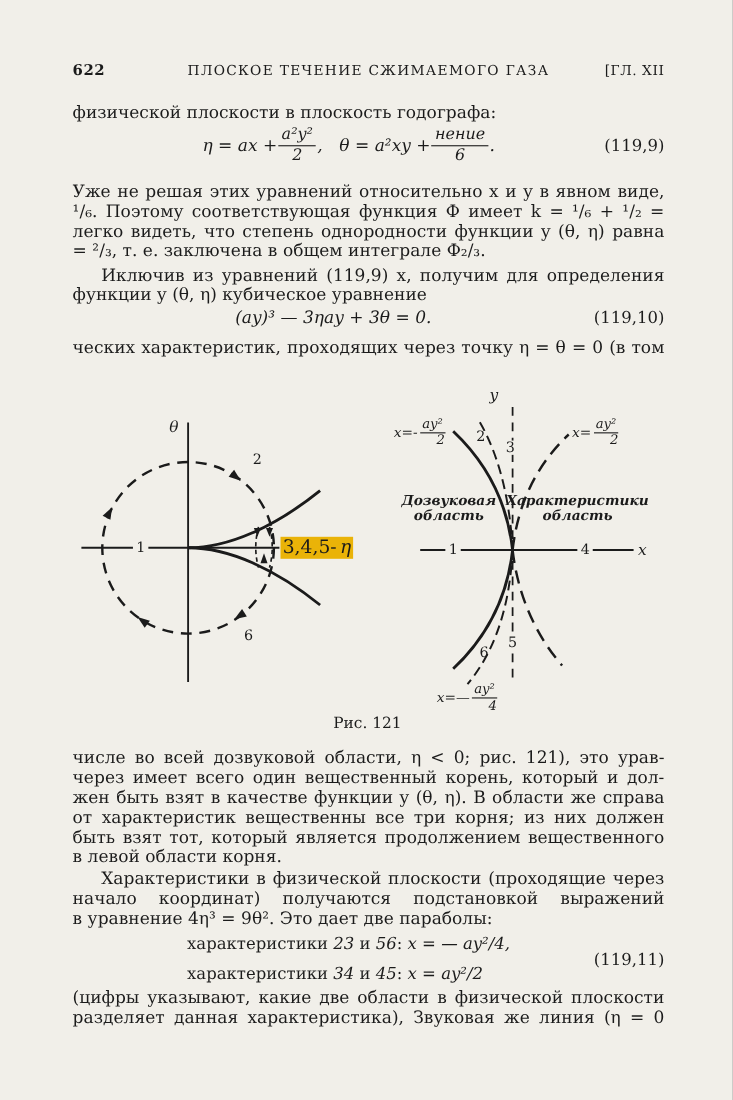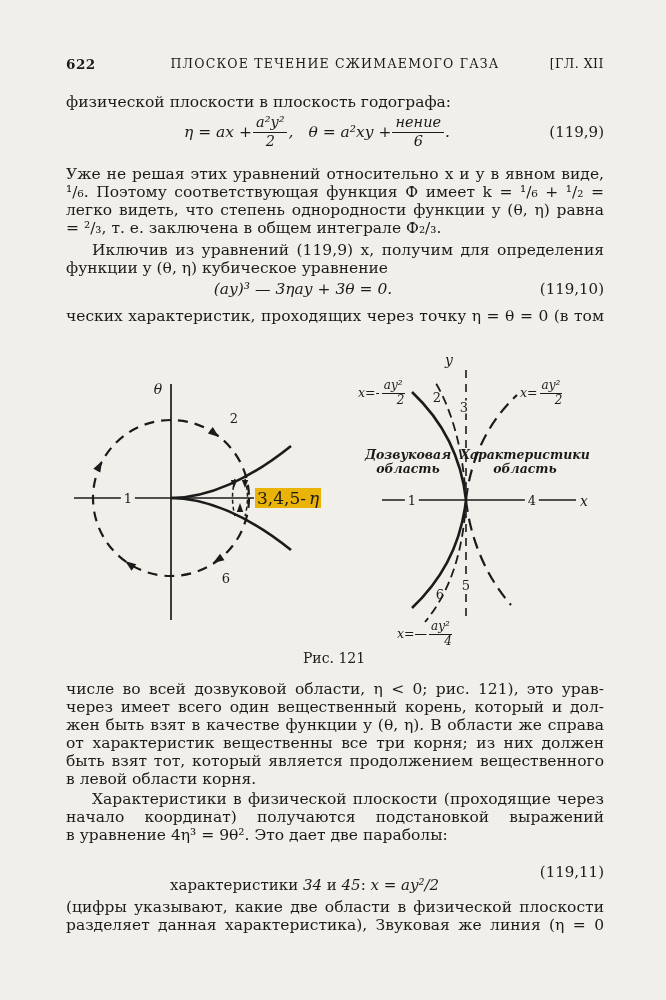--- a/index.html
+++ b/index.html
@@ -197,20 +197,23 @@
     <div class="bline">в левой области корня.</div>
   </div>
 
   <div class="tcol" style="top:790px">
     <div class="bline j ind">Характеристики в физической плоскости (проходящие через</div>
     <div class="bline j">начало координат) получаются подстановкой выражений (119,9)</div>
     <div class="bline">в уравнение 4η³ = 9θ². Это дает две параболы:</div>
   </div>
 
   <div class="eq11block" style="top:849px;height:46px">
+    <div class="eq11line" style="top:0">
+      <span>характеристики </span><span class="it">23</span><span> и </span><span class="it">56</span><span>:  </span><span class="it">x = — ay²/4,</span>
+    </div>
     <div class="eq11line" style="top:27px">
       <span>характеристики </span><span class="it">34</span><span> и </span><span class="it">45</span><span>:  </span><span class="it">x = ay²/2</span>
     </div>
     <span class="eqnum">(119,11)</span>
   </div>
 
   <div class="tcol" style="top:898px">
     <div class="bline j">(цифры указывают, какие две области в физической плоскости</div>
     <div class="bline j">разделяет данная характеристика), Звуковая же линия (η = 0</div>
   </div>

